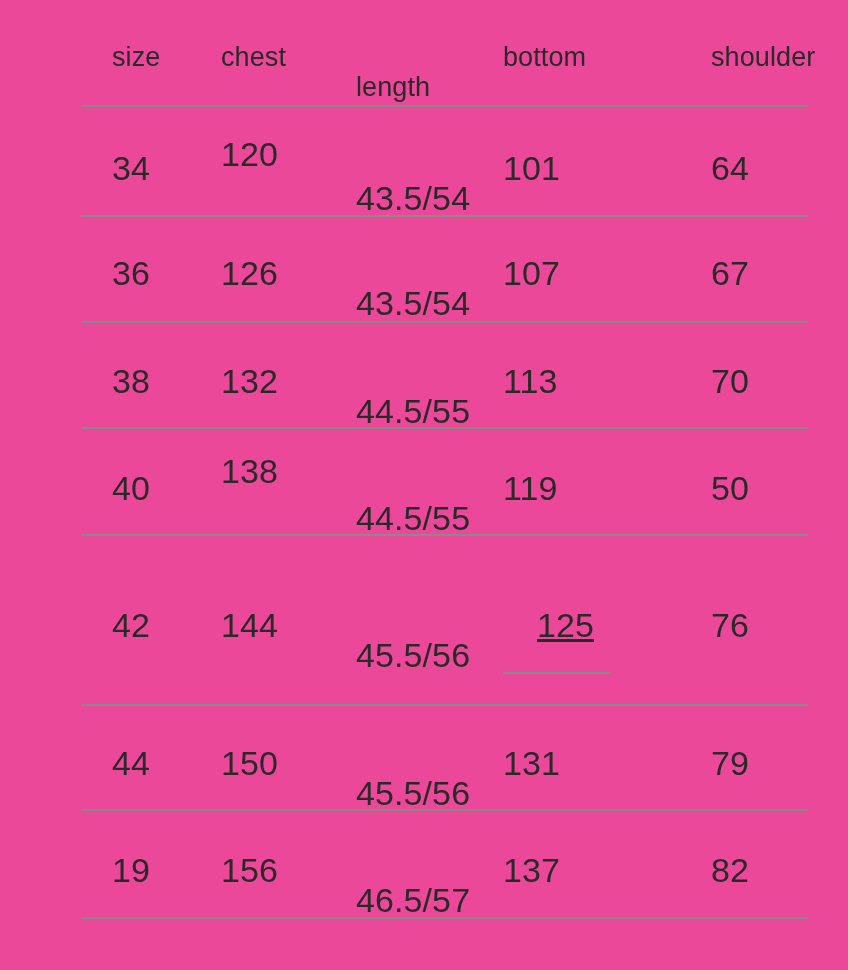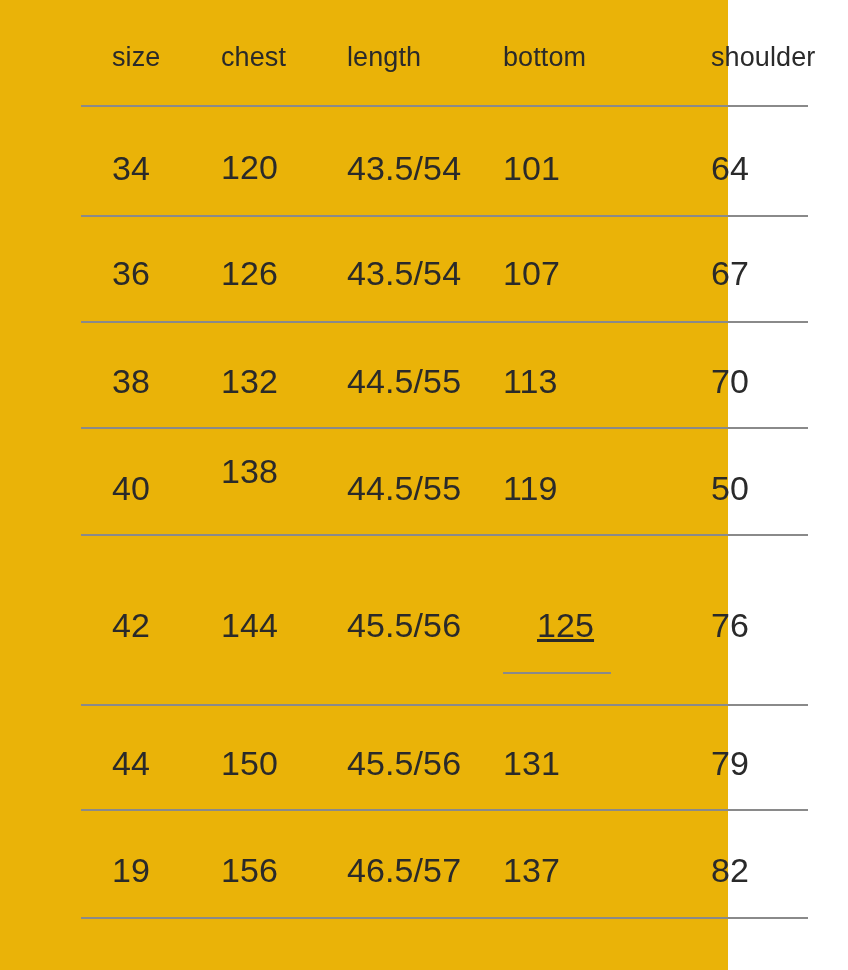--- a/index.html
+++ b/index.html
@@ -11,23 +11,23 @@
     width: 848px;
     height: 970px;
     font-family: "Liberation Sans", sans-serif;
     -webkit-font-smoothing: antialiased;
   }
 
   #size-chart {
     position: absolute;
     left: 0;
     top: 0;
-    width: 728px;
+    width: 848px;
     height: 970px;
-    background: #eab308;
+    background: #ec4899;
     text-align: center;
   }
 
   .rule {
     position: absolute;
     left: 81px;
     width: 727px;
     height: 2px;
     background: #8a8a8a;
   }
@@ -42,21 +42,21 @@
   }
 
   .header-cell {
     font-size: 27px;
     color: #2a2a2a;
   }
 
   
   .c0 { left: 112px; }
   .c1 { left: 221px; }
-  .c2 { left: 347px; }
+  .c2 { left: 356px; margin-top: 30px; }
   .c3 { left: 503px; }
   .c4 { left: 670px; margin-left: 41px; }
 
   
   .c3-indent { left: 537px; text-decoration: underline; }
 
   .subrule {
     position: absolute;
     left: 503px;
     top: 672px;
@@ -72,21 +72,21 @@
 
   <div class="cell header-cell c0" style="top:44px">size</div>
   <div class="cell header-cell c1" style="top:44px">chest</div>
   <div class="cell header-cell c2" style="top:44px">length</div>
   <div class="cell header-cell c3" style="top:44px">bottom</div>
   <div class="cell header-cell c4" style="top:44px">shoulder</div>
 
   <div class="rule" style="top:105px"></div>
 
   <div class="cell c0" style="top:151px">34</div>
-  <div class="cell c1" style="top:150px">120</div>
+  <div class="cell c1" style="top:137px">120</div>
   <div class="cell c2" style="top:151px">43.5/54</div>
   <div class="cell c3" style="top:151px">101</div>
   <div class="cell c4" style="top:151px">64</div>
 
   <div class="rule" style="top:215px"></div>
 
   <div class="cell c0" style="top:256px">36</div>
   <div class="cell c1" style="top:256px">126</div>
   <div class="cell c2" style="top:256px">43.5/54</div>
   <div class="cell c3" style="top:256px">107</div>

